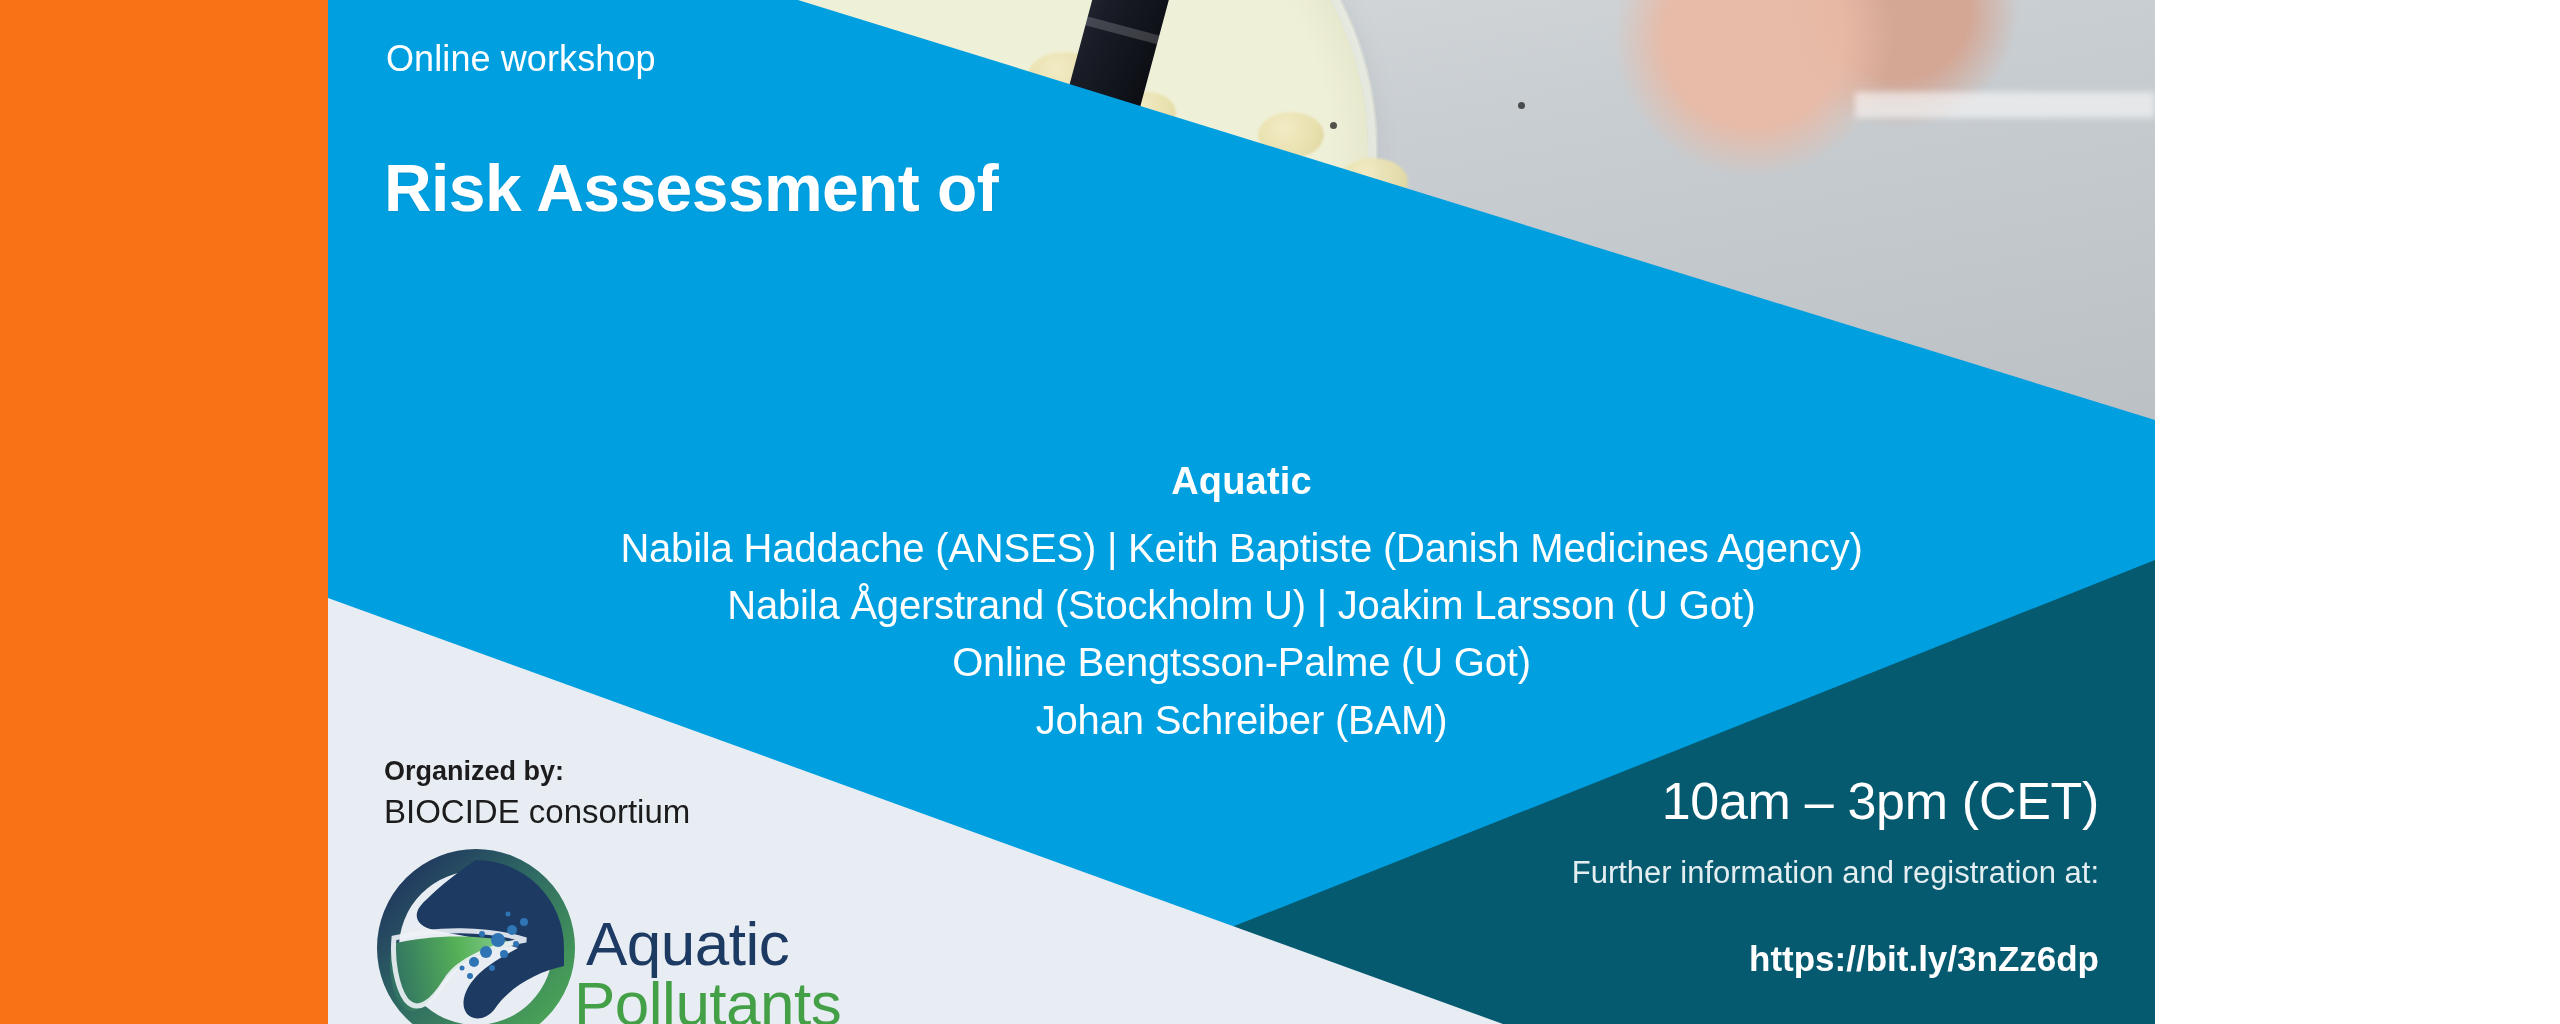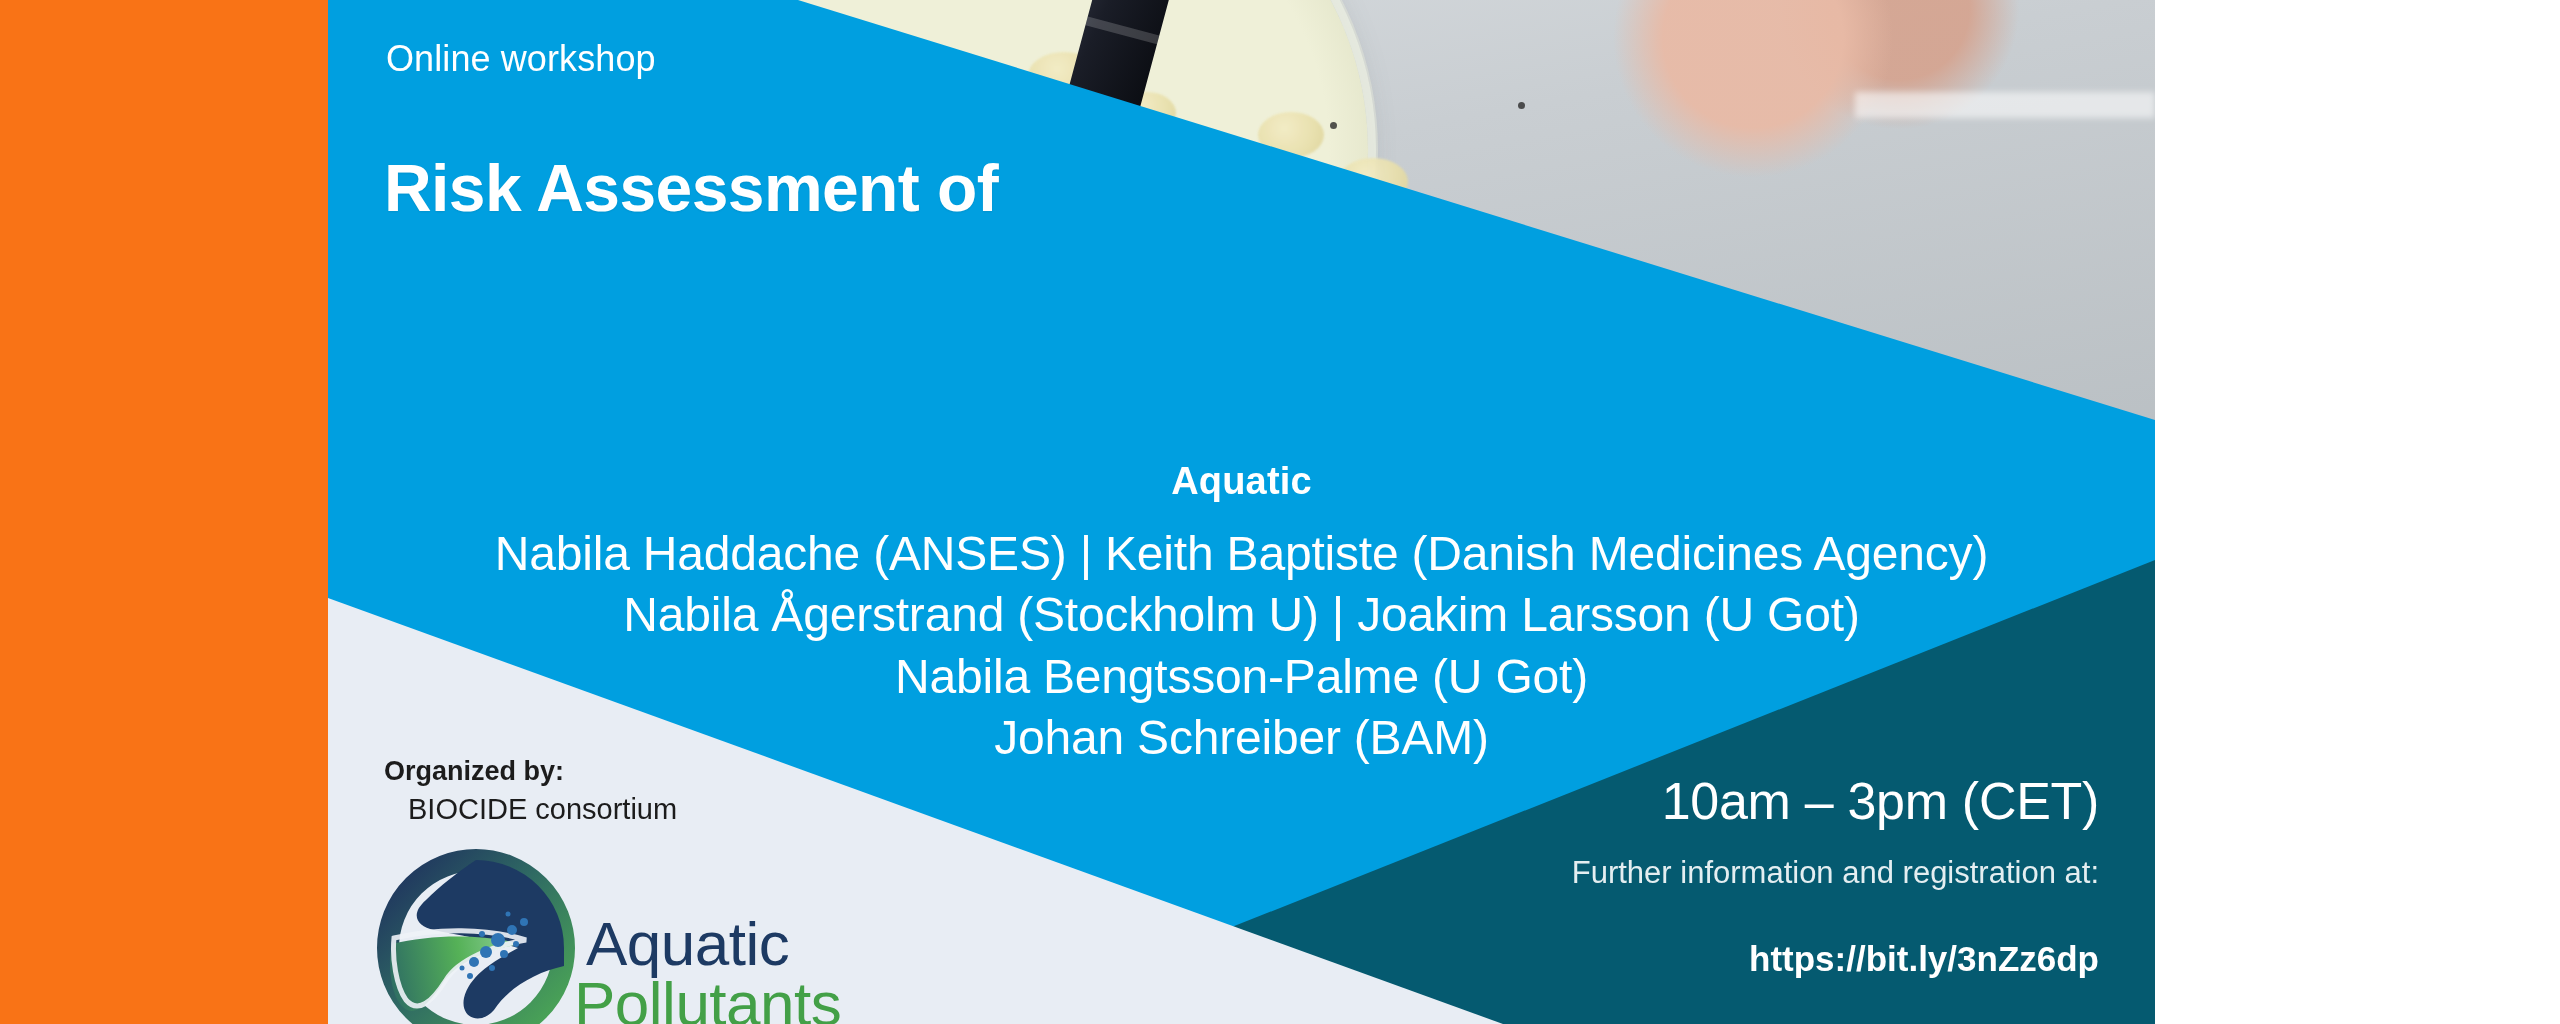--- a/index.html
+++ b/index.html
@@ -157,29 +157,29 @@
   .speakers-block{
     position:absolute;
     left:0; right:0; top:460px;
     text-align:center; color:#ffffff;
   }
   .speakers-head{
     font-size:38px; font-weight:700; letter-spacing:.2px;
     margin-bottom:20px;
   }
   .speaker-line{
-    font-size:48px; font-weight:400; line-height:1.28;
-    letter-spacing:-.2px; white-space:nowrap;
+    font-size:40px; font-weight:400; line-height:1.28;
+    letter-spacing:-.2px; white-space:nowrap;margin-top:6px;
   }
 
   .organized{
     position:absolute; left:56px; top:756px; color:#1c1c1c;
   }
   .org-label{ font-size:27px; font-weight:700; letter-spacing:0; }
-  .org-name { font-size:29px; font-weight:400; margin-top:6px;margin-left:24px; }
+  .org-name { font-size:33px; font-weight:400; margin-top:6px; }
 
   
   .logo{
     position:absolute; left:48px; top:848px;
     width:540px; height:200px;
   }
   .logo-mark{ position:absolute; left:0; top:0; }
   .logo-words{
     position:absolute; left:198px; top:66px;
     line-height:.96;
@@ -263,21 +263,21 @@
     <div class="kicker">Online workshop</div>
 
     <h1 class="title">
       <span class="line">Risk Assessment of</span>
     </h1>
 
     <div class="speakers-block">
       <div class="speakers-head">Aquatic</div>
       <div class="speaker-line">Nabila Haddache (ANSES) | Keith Baptiste (Danish Medicines Agency)</div>
       <div class="speaker-line">Nabila Ågerstrand (Stockholm U) | Joakim Larsson (U Got)</div>
-      <div class="speaker-line">Nabila Bengtsson-Palme (U Got)</div>
+      <div class="speaker-line">Online Bengtsson-Palme (U Got)</div>
       <div class="speaker-line">Johan Schreiber (BAM)</div>
     </div>
 
     <div class="organized">
       <div class="org-label">Organized by:</div>
       <div class="org-name">BIOCIDE consortium</div>
     </div>
 
     <div class="logo">
       <svg class="logo-mark" width="200" height="200" viewBox="0 0 200 200">

